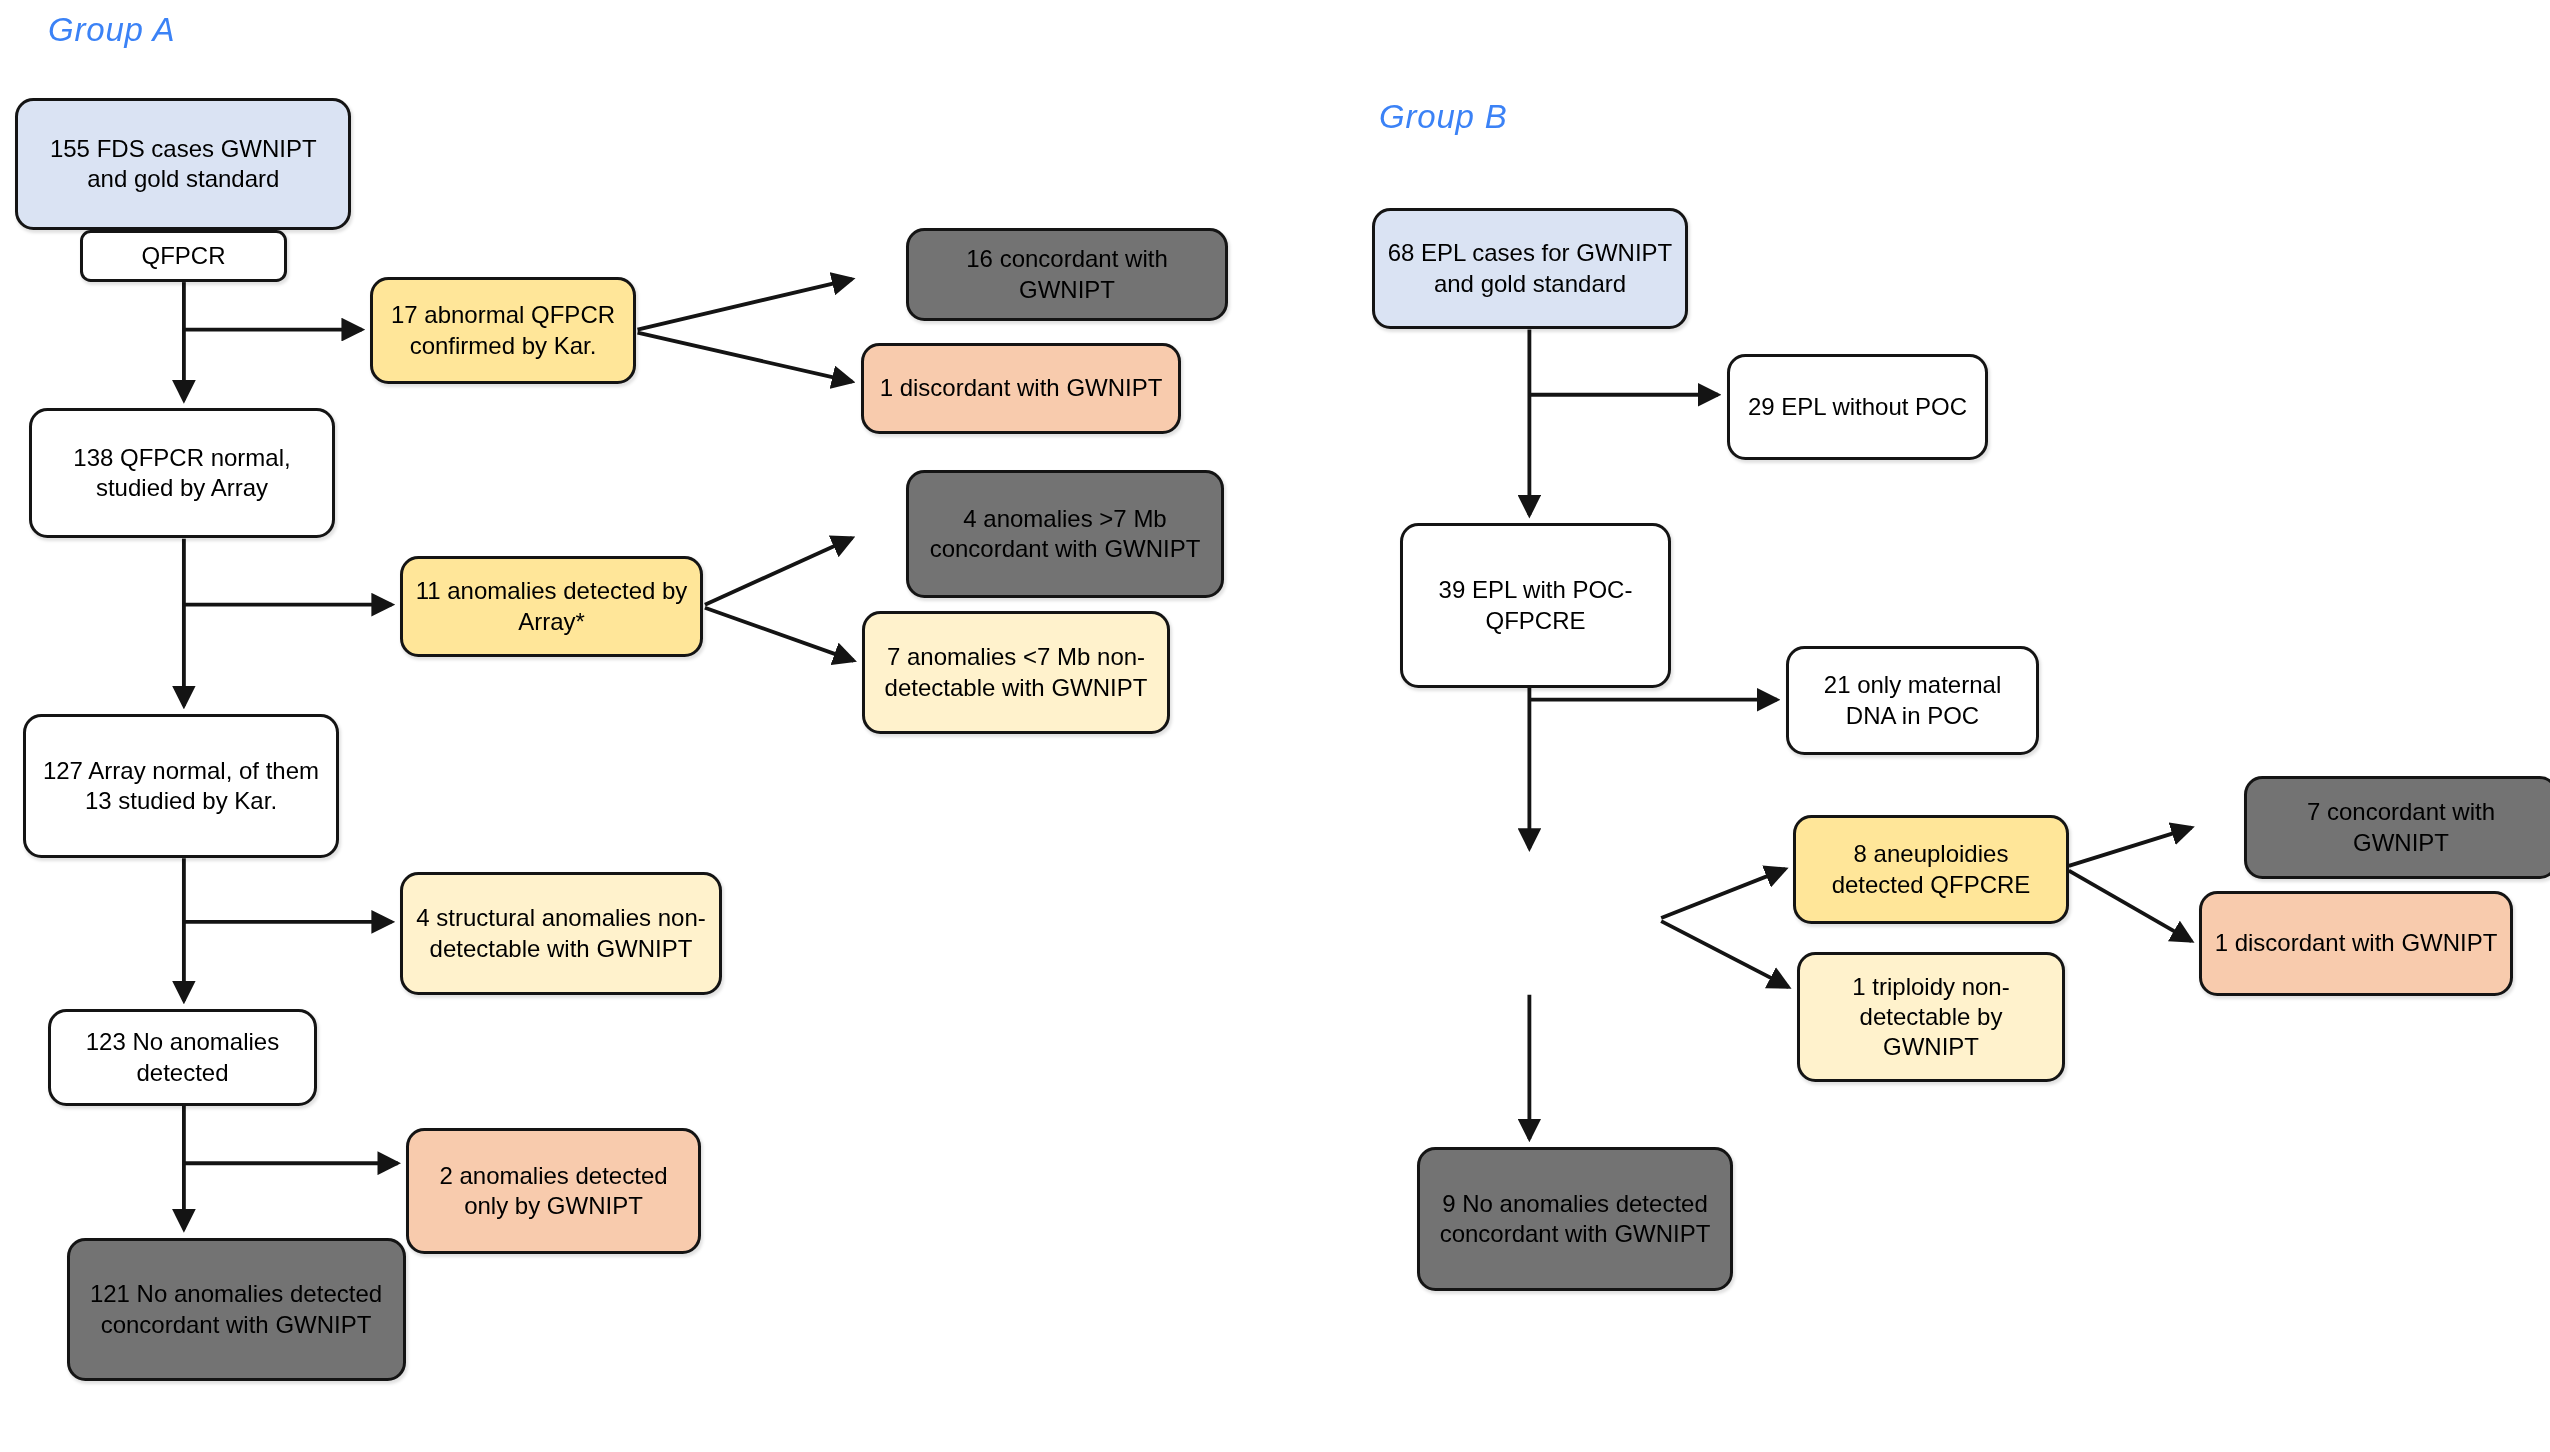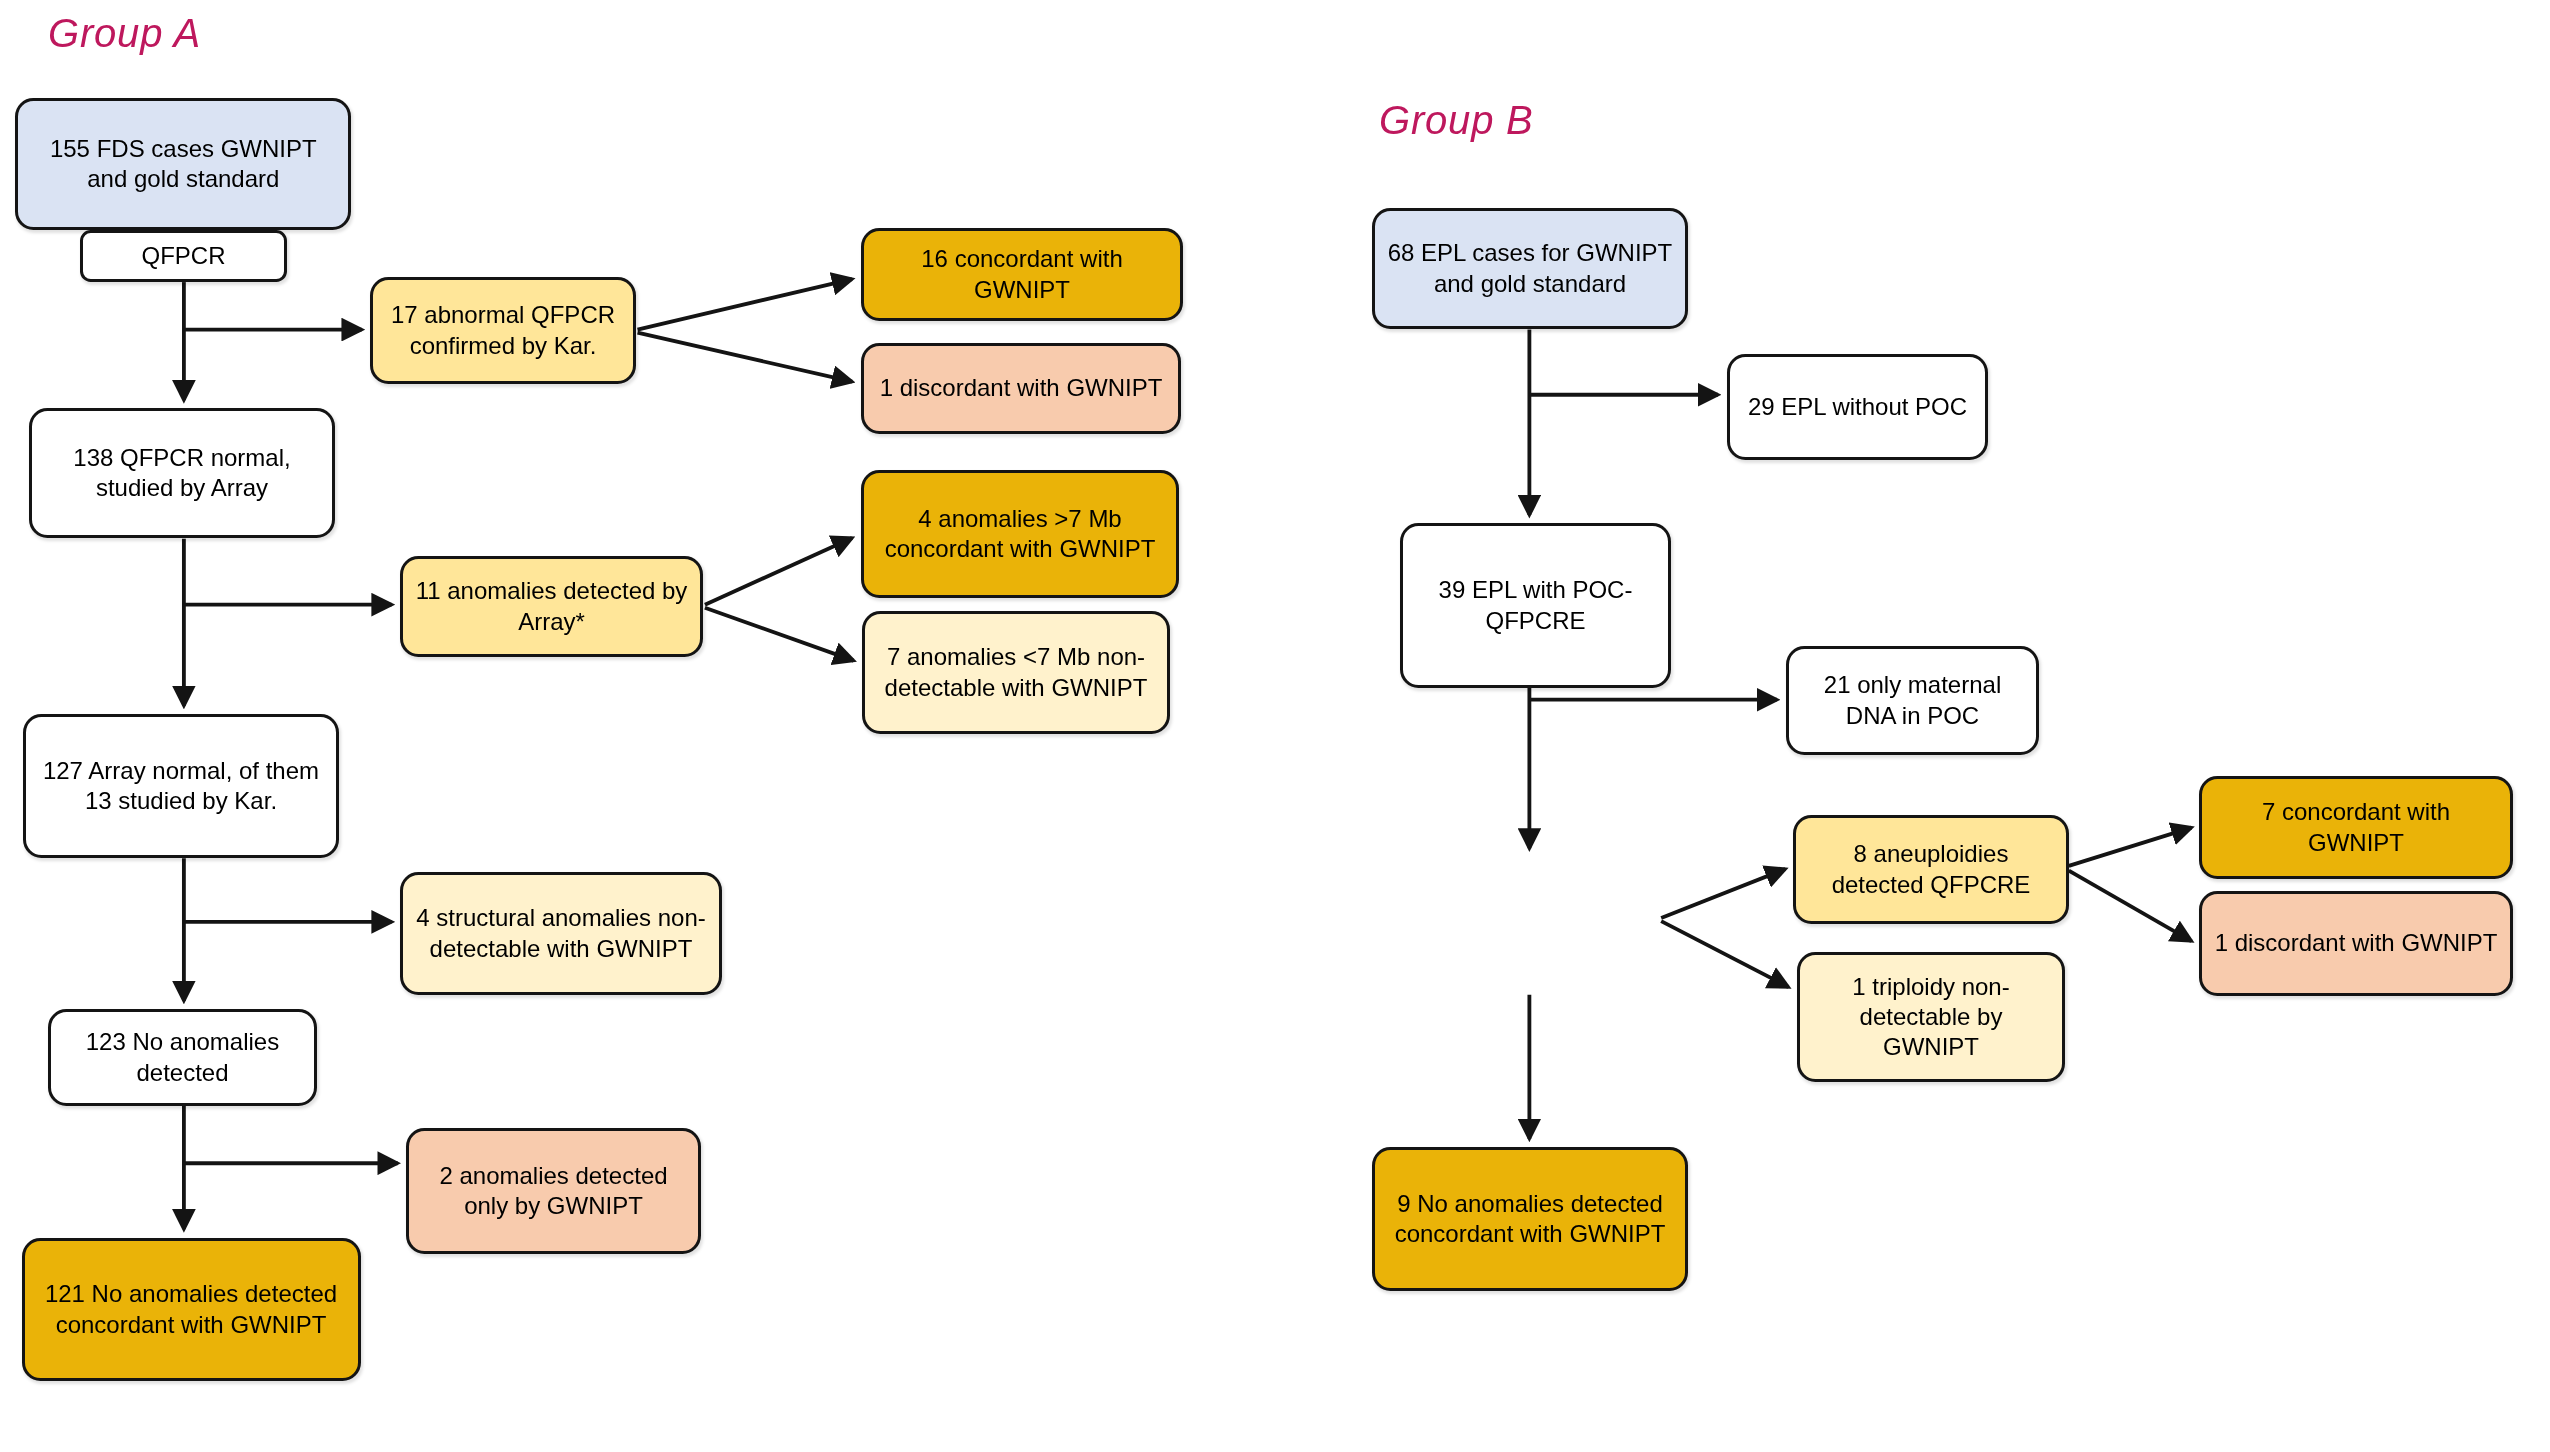--- a/index.html
+++ b/index.html
@@ -16,23 +16,23 @@
     overflow: hidden;
   }
   .arrows {
     position: absolute;
     left: 0; top: 0;
     width: 2550px;
     height: 1453px;
   }
   .group-title {
     position: absolute;
-    font-size: 40px;
+    font-size: 33px;
     font-style: italic;
-    color: #be185d;
+    color: #3b82f6;
     letter-spacing: 0.8px;
     white-space: nowrap;
   }
   .node {
     position: absolute;
     box-sizing: border-box;
     border: 3.1px solid #141414;
     border-radius: 18.4px;
     display: flex;
     align-items: center;
@@ -42,21 +42,21 @@
     font-size: 24px;
     line-height: 1.26;
     color: #000000;
     box-shadow: 1.5px 2.3px 3.1px rgba(0,0,0,0.12);
     background: #ffffff;
   }
   .small-radius { border-radius: 10.7px; }
   .fill-blue   { background: #dae3f3; }
   .fill-yellow { background: #ffe699; }
   .fill-pale   { background: #fff2cc; }
-  .fill-green  { background: #eab308; }
+  .fill-green  { background: #737373; margin-left: 45px; }
   .fill-orange { background: #f8cbad; }
   .fill-white  { background: #ffffff; }
 </style>
 </head>
 <body>
 
 <div class="canvas">
 
   <svg class="arrows" viewBox="0 0 3328 1896" xmlns="http://www.w3.org/2000/svg">
     <defs>

